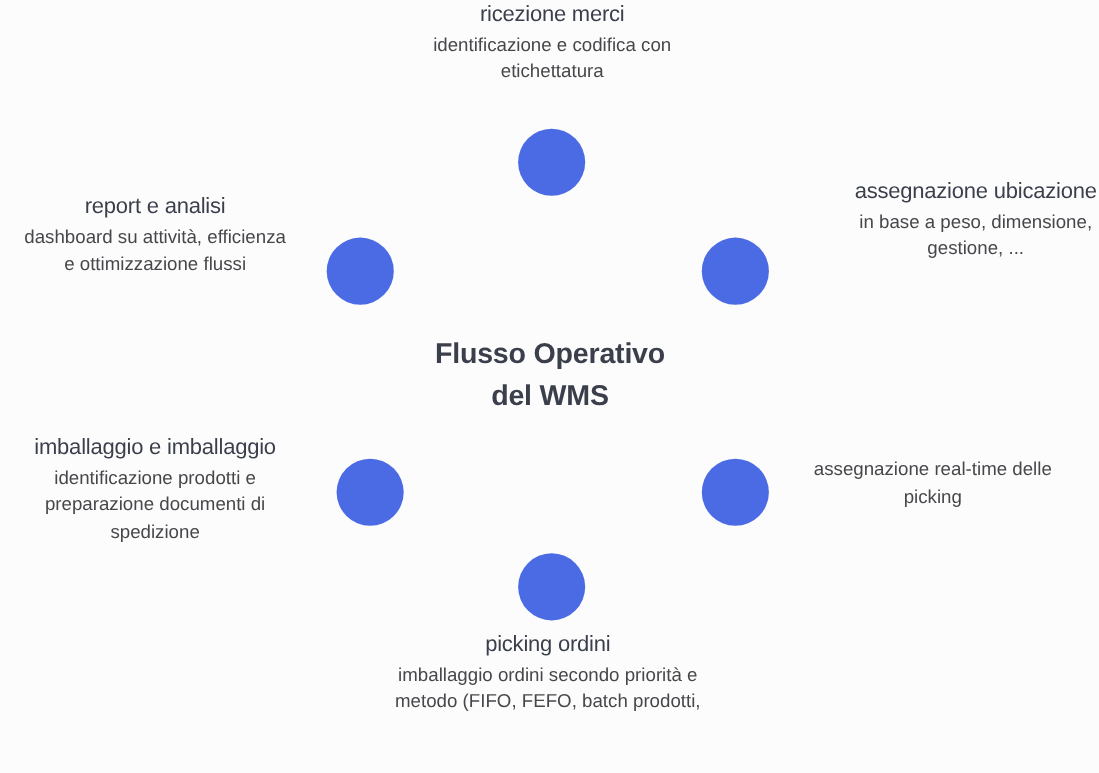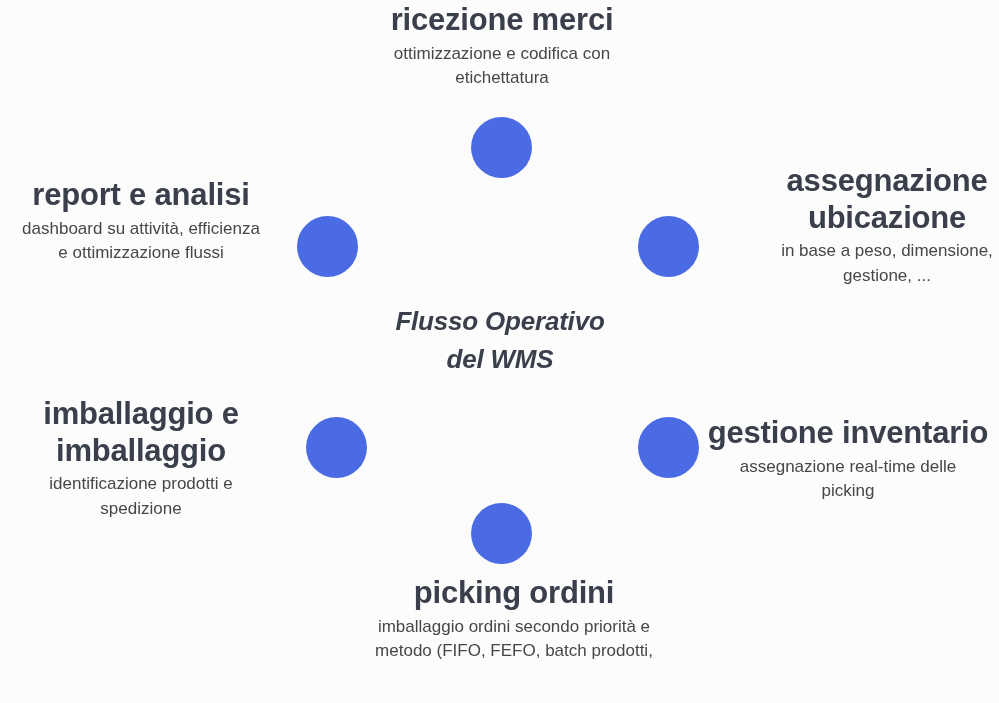--- a/index.html
+++ b/index.html
@@ -24,114 +24,113 @@
     width: 61px;
     height: 61px;
     border-radius: 50%;
     background: #4b6be5;
   }
   .node-text {
     position: absolute;
     text-align: center;
   }
   .node-title {
-    font-size: 31px;
-    font-weight: bold;
+    font-size: 20px;
+    font-weight: normal;
     color: #3a3f4b;
     line-height: 1.18;
     letter-spacing: -0.2px;
     margin: 0 0 3px 0;
   }
   .node-desc {
     font-size: 17px;
     font-weight: normal;
     color: #46474a;
     line-height: 1.45;
     margin: 0;
   }
   .center-title {
     position: absolute;
     text-align: center;
     font-size: 26px;
     font-weight: bold;
     color: #3a3f4b;
     line-height: 1.45;
     letter-spacing: -0.2px;
-    font-style: italic;
   }
 
   
   #dot-ricezione        { left: 471px; top: 117px; }
   #dot-assegnazione     { left: 638px; top: 216px; }
   #dot-gestione         { left: 638px; top: 417px; }
   #dot-picking          { left: 471px; top: 503px; }
   #dot-imballaggio      { left: 306px; top: 417px; }
   #dot-report           { left: 297px; top: 216px; }
 
   
   #txt-ricezione    { left: 302px; top: 2px;   width: 400px; }
   #txt-assegnazione { left: 746px; top: 163px; width: 282px; }
   #txt-gestione     { left: 700px; top: 415px; width: 296px; }
-  #txt-picking      { left: 304px; top: 575px; width: 420px; }
+  #txt-picking      { left: 288px; top: 575px; width: 420px; }
   #txt-imballaggio  { left: 2px;   top: 396px; width: 278px; }
   #txt-report       { left: 2px;   top: 177px; width: 278px; }
 
   #center-title { left: 330px; top: 303px; width: 340px; }
 </style>
 </head>
 <body>
 
 <div id="stage">
 
   <div id="center-title" class="center-title">
     <div>Flusso Operativo</div>
     <div>del WMS</div>
   </div>
 
   <div id="dot-ricezione" class="node-dot"></div>
   <div id="txt-ricezione" class="node-text">
     <div class="node-title">ricezione merci</div>
     <div class="node-desc">
-      <div>ottimizzazione e codifica con</div>
+      <div>identificazione e codifica con</div>
       <div>etichettatura</div>
     </div>
   </div>
 
   <div id="dot-assegnazione" class="node-dot"></div>
   <div id="txt-assegnazione" class="node-text">
     <div class="node-title">assegnazione ubicazione</div>
     <div class="node-desc">
       <div>in base a peso, dimensione,</div>
       <div>gestione, ...</div>
     </div>
   </div>
 
   <div id="dot-gestione" class="node-dot"></div>
   <div id="txt-gestione" class="node-text">
-    <div class="node-title">gestione inventario</div>
     <div class="node-desc">
       <div>assegnazione real-time delle</div>
       <div>picking</div>
     </div>
   </div>
 
   <div id="dot-picking" class="node-dot"></div>
   <div id="txt-picking" class="node-text">
     <div class="node-title">picking ordini</div>
     <div class="node-desc">
       <div>imballaggio ordini secondo priorità e</div>
       <div>metodo (FIFO, FEFO, batch prodotti,</div>
     </div>
   </div>
 
   <div id="dot-imballaggio" class="node-dot"></div>
   <div id="txt-imballaggio" class="node-text">
     <div class="node-title">imballaggio e imballaggio</div>
     <div class="node-desc">
       <div>identificazione prodotti e</div>
+      <div>preparazione documenti di</div>
       <div>spedizione</div>
     </div>
   </div>
 
   <div id="dot-report" class="node-dot"></div>
   <div id="txt-report" class="node-text">
     <div class="node-title">report e analisi</div>
     <div class="node-desc">
       <div>dashboard su attività, efficienza</div>
       <div>e ottimizzazione flussi</div>

